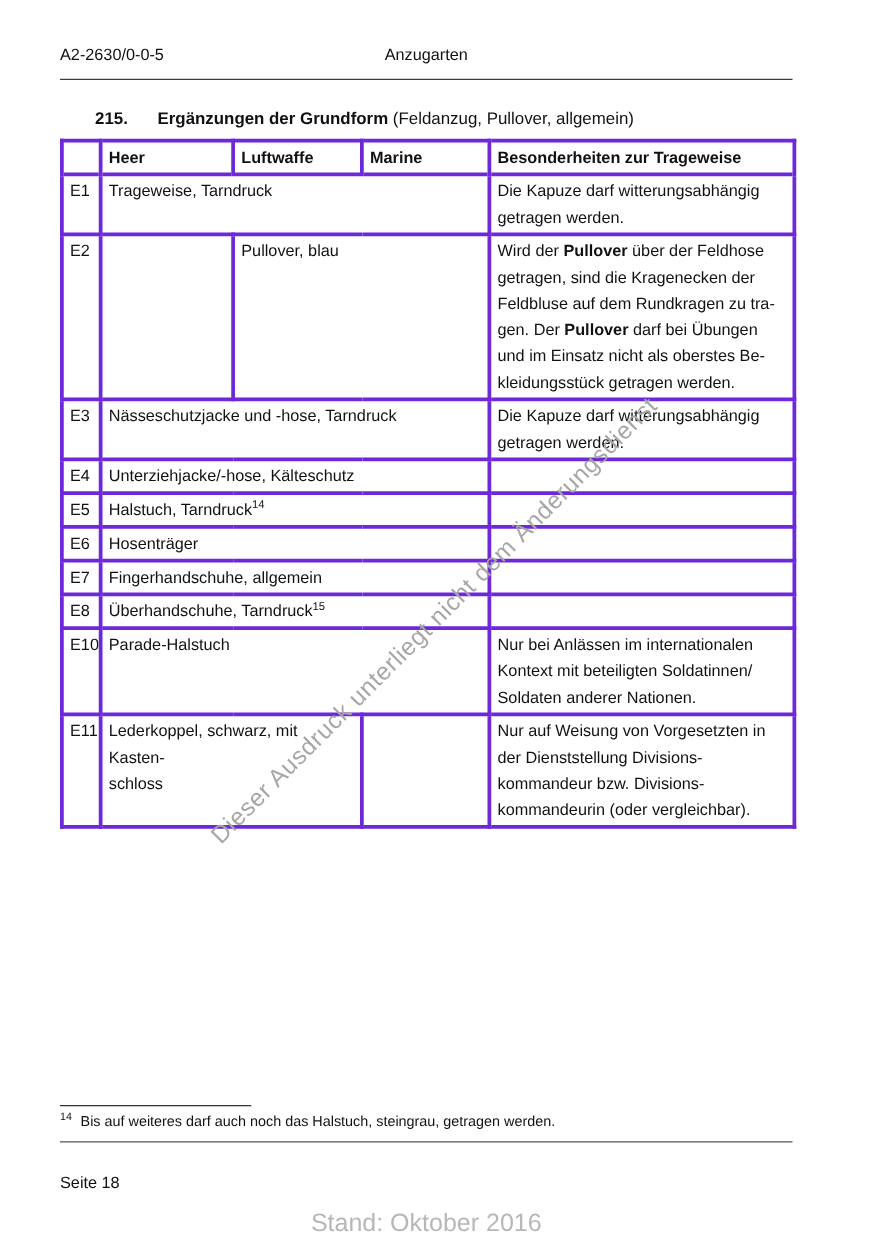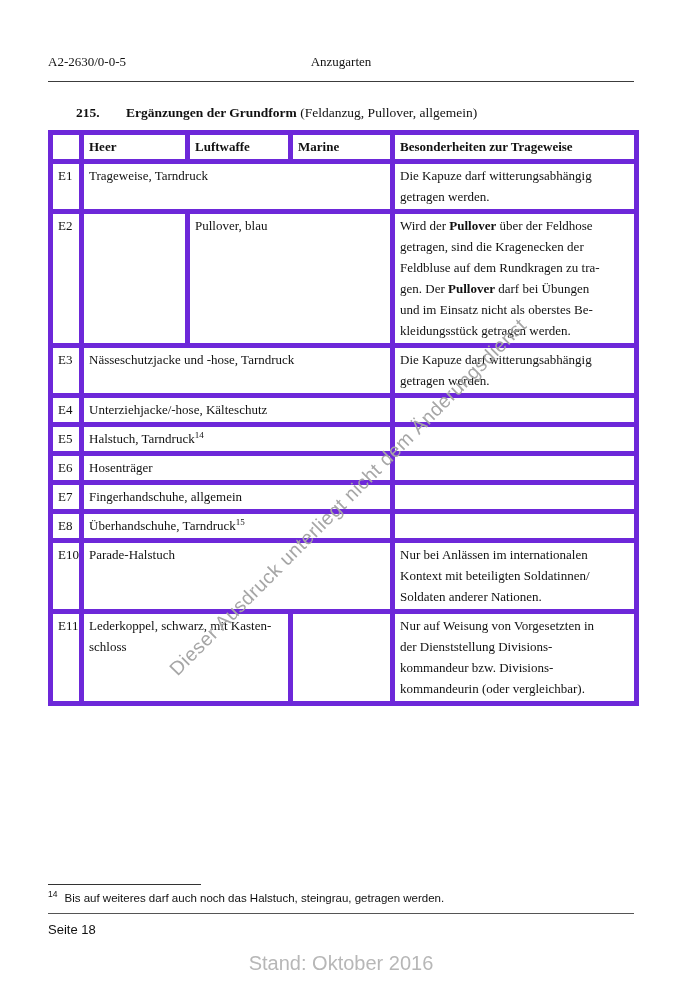--- a/index.html
+++ b/index.html
@@ -6,23 +6,22 @@
   body {
     width: 700px; height: 990px;
     background: #ffffff;
     font-family: "Liberation Sans", sans-serif;
     color: #111;
     position: relative;
     overflow: hidden;
   }
   .content {
     position: absolute;
-    left: 48px; top: 18px;
+    left: 48px; top: 0;
     width: 586px;
-    font-family: Liberation Serif, serif;
   }
 
   
   .doc-header {
     position: relative;
     margin-top: 36px;
     padding-bottom: 11px;
     border-bottom: 1.5px solid #3c3c3c;
     font-size: 13px;
     height: 16px;
@@ -43,21 +42,21 @@
   
   table.main-table {
     border-collapse: collapse;
     table-layout: fixed;
     width: 586px;
     margin-top: 9px;
     font-size: 13px;
     border: 2px solid #000;
   }
   .main-table th, .main-table td {
-    border: 5px solid #6d28d9;
+    border: 3px solid #6d28d9;
     vertical-align: top;
     text-align: left;
     padding: 1px 5px 2px 5px;
     line-height: 21px;
     overflow: hidden;
   }
   .main-table th {
     font-weight: bold;
     border-bottom: 2px solid #000;
     height: 21px;
@@ -82,21 +81,21 @@
   .footnotes {
     position: absolute;
     top: 884px; left: 48px;
     width: 586px;
     font-size: 11.5px;
   }
   .fn-rule { width: 153px; border-top: 1.5px solid #333; margin-bottom: 4px; }
   .fn-line { line-height: 18px; }
   .fn-num { font-size: 8.5px; vertical-align: super; margin-right: 7px; line-height: 0; }
   .footer-rule { border-top: 1px solid #555; margin-top: 6px; }
-  .page-label { font-size: 13px; margin-top: 8px; }
+  .page-label { font-size: 13px; margin-top: 24px; }
   .stand-label { text-align: center; font-size: 20px; margin-top: 15px; }
 </style>
 </head>
 <body>
 
 <div class="content">
 
   <div class="doc-header">
     <span class="doc-id">A2-2630/0-0-5</span>
     <span class="doc-title">Anzugarten</span>

